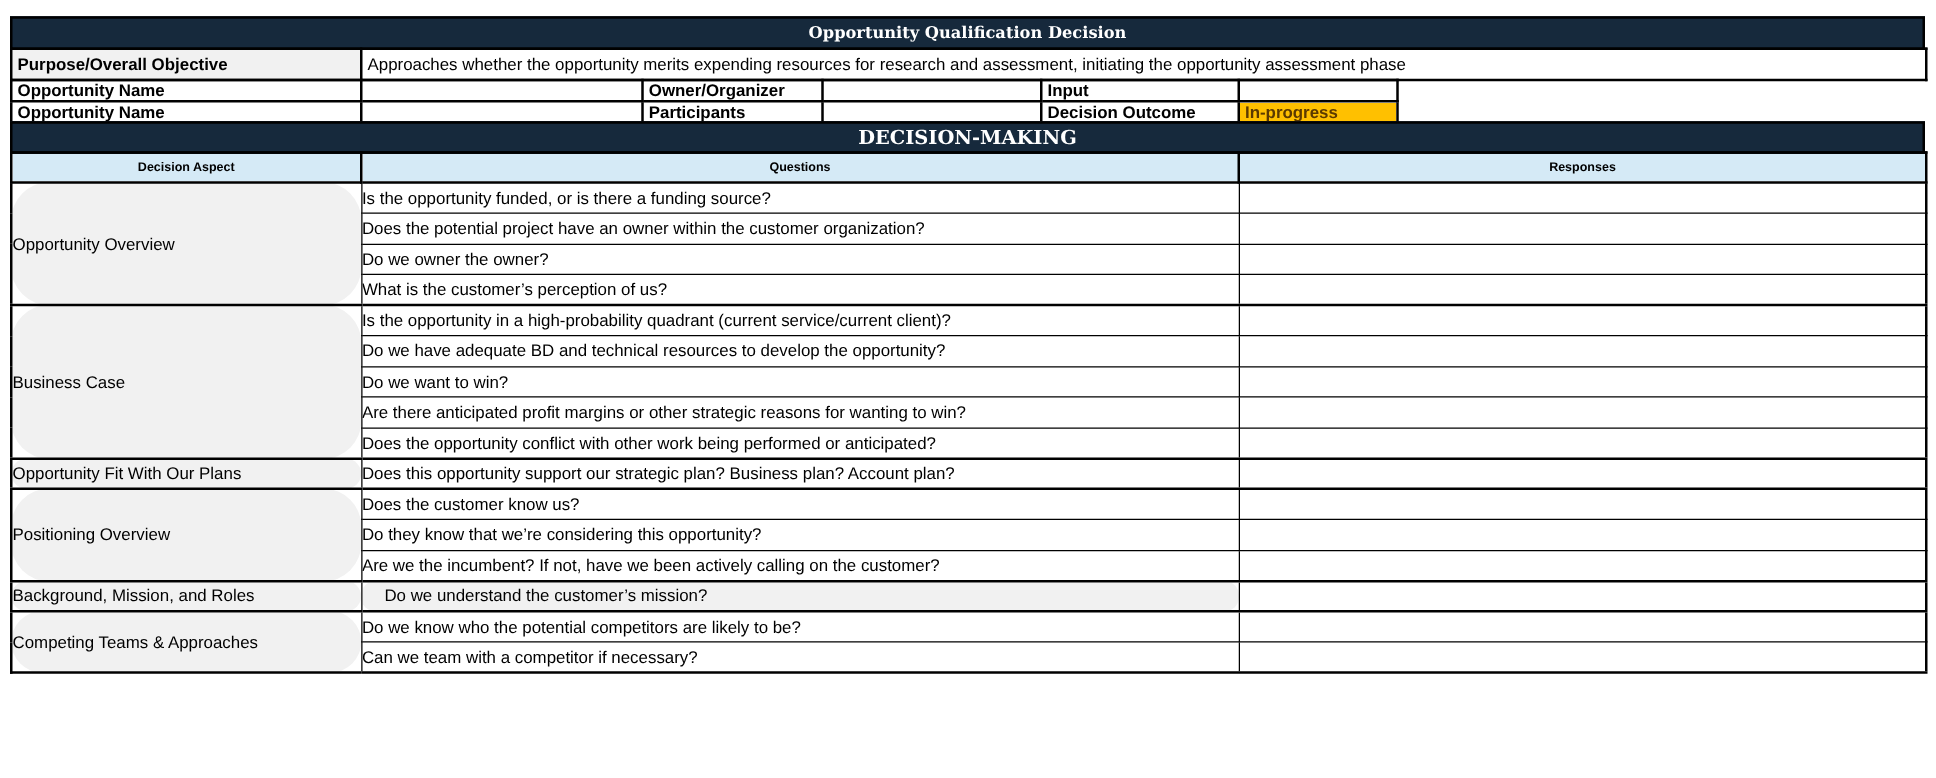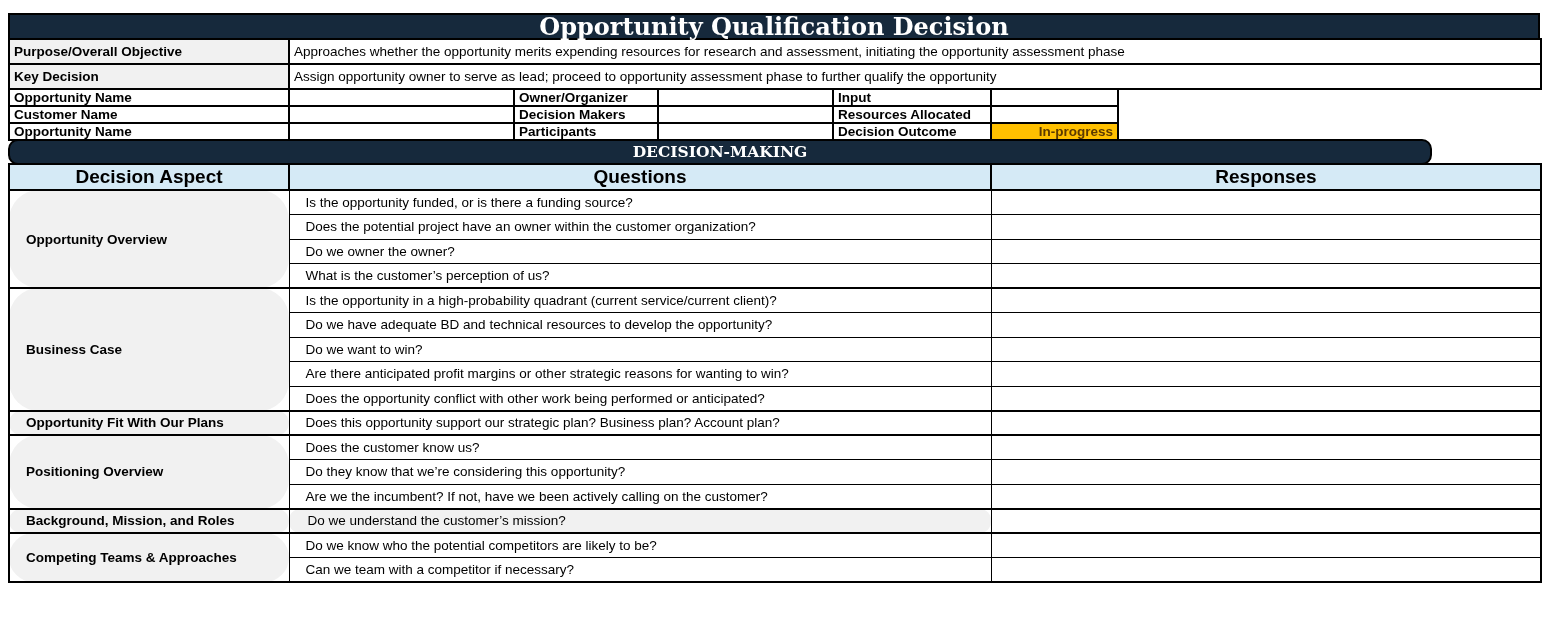--- a/index.html
+++ b/index.html
@@ -22,52 +22,52 @@
 
   
   .bar{
     background:var(--header_bar_bg);
     color:var(--header_bar_text);
     border:2px solid var(--border);
     text-align:center;
     font-family:"DejaVu Serif","Liberation Serif",serif;
     font-weight:bold;
   }
-  .bar.title{height:27px;line-height:23px;font-size:24px;}
-  .bar.section{height:26px;line-height:22px;font-size:15.5px;margin-top:-2px;width:1424px;border-radius:10px;}
+  .bar.title{height:27px;line-height:23px;font-size:13px;}
+  .bar.section{height:26px;line-height:22px;font-size:15.5px;margin-top:-2px;width:1532px;}
 
   table{border-collapse:collapse;table-layout:fixed;margin-top:-2px;}
   td,th{overflow:hidden;white-space:nowrap;vertical-align:middle;}
 
   
   table.meta{width:1532px;padding-left:44px;}
   table.meta td{border:2px solid var(--border);height:25px;padding:0 4px;}
   table.info{width:1109px;}
   table.info td{border:2px solid var(--border);height:15px;padding:0 4px;}
   td.lbl{font-weight:bold;}
   td.shade{background:var(--label_shade_bg);}
   td.status{
     background:var(--status_bg);
     color:var(--status_text);
-    text-align:right;font-weight:bold;
+    text-align:left;font-weight:bold;
   }
 
   
   table.decision{width:1532px;border:2px solid var(--border);}
   table.decision th{
     border:2px solid var(--border);
     background:var(--column_header_bg);
-    height:24px;font-size:19px;font-weight:bold;text-align:center;
-  }
-  table.decision td{border:1px solid var(--border);height:24.5px;padding:0 16px;}
+    height:24px;font-size:10px;font-weight:bold;text-align:center;
+  }
+  table.decision td{border:1px solid var(--border);height:24.5px;padding:0 0;}
   tbody.group > tr:first-child > td{border-top:2px solid var(--border);}
   tbody.group:last-child > tr:last-child > td{border-bottom:2px solid var(--border);}
   td.aspect{
     background:var(--label_shade_bg);
-    font-weight:bold;
+    font-weight:normal;
     border-left:2px solid var(--border);
     border-right:2px solid var(--border);
     border-radius:30px;
   }
   td.question{border-right:2px solid var(--border);}
   td.question.shaded{background:var(--label_shade_bg);}
   td.question.indent{padding-left:18px;border-radius:11px;}
   td.response{border-right:2px solid var(--border);background:#FFFFFF;}
 </style>
 </head>
@@ -79,24 +79,20 @@
 
   <table class="meta">
     <colgroup>
         <col style="width:280px">
         <col style="width:1252px">
       </colgroup>
     <tbody>
         <tr>
       <td class="lbl shade">Purpose/Overall Objective</td>
       <td>Approaches whether the opportunity merits expending resources for research and assessment, initiating the opportunity assessment phase</td>
-    </tr>
-    <tr>
-      <td class="lbl shade">Key Decision</td>
-      <td>Assign opportunity owner to serve as lead; proceed to opportunity assessment phase to further qualify the opportunity</td>
     </tr>
   </tbody>
     </table>
 
   <table class="info">
     <colgroup>
       <col style="width:280px">
         <col style="width:225px">
         <col style="width:144px">
       <col style="width:175px">
@@ -106,28 +102,20 @@
     <tbody>
         <tr>
       <td class="lbl">Opportunity Name</td>
       <td></td>
       <td class="lbl">Owner/Organizer</td>
       <td></td>
       <td class="lbl">Input</td>
       <td></td>
     </tr>
     <tr>
-      <td class="lbl">Customer Name</td>
-      <td></td>
-      <td class="lbl">Decision Makers</td>
-      <td></td>
-      <td class="lbl">Resources Allocated</td>
-      <td></td>
-    </tr>
-    <tr>
       <td class="lbl">Opportunity Name</td>
       <td></td>
       <td class="lbl">Participants</td>
       <td></td>
       <td class="lbl">Decision Outcome</td>
       <td class="status">In-progress</td>
     </tr>
   </tbody>
     </table>
 

